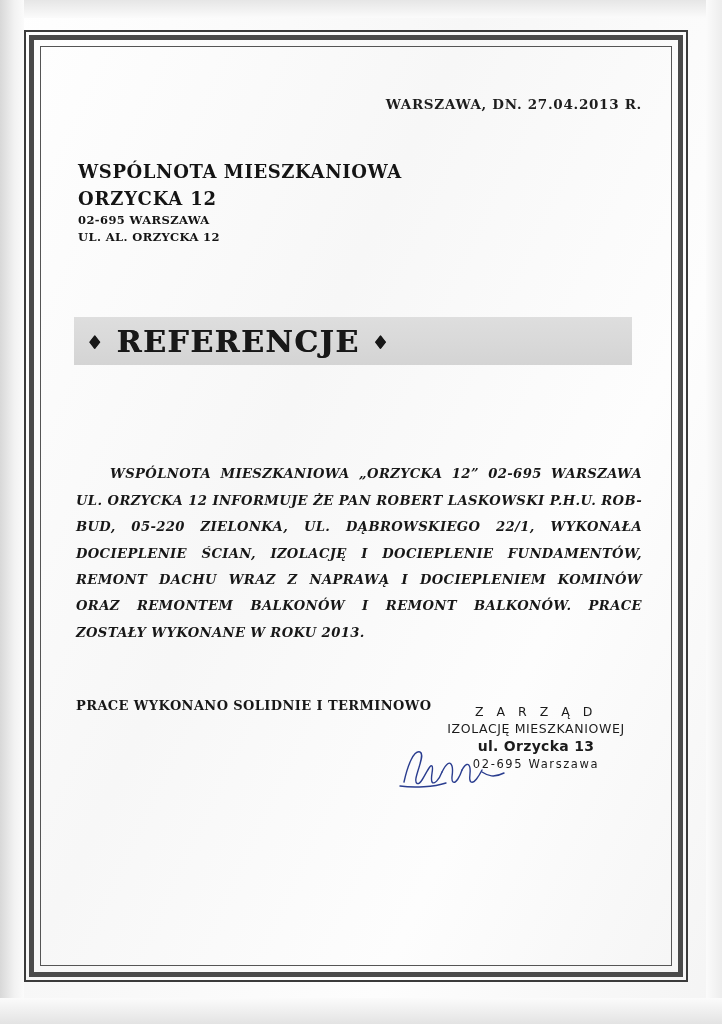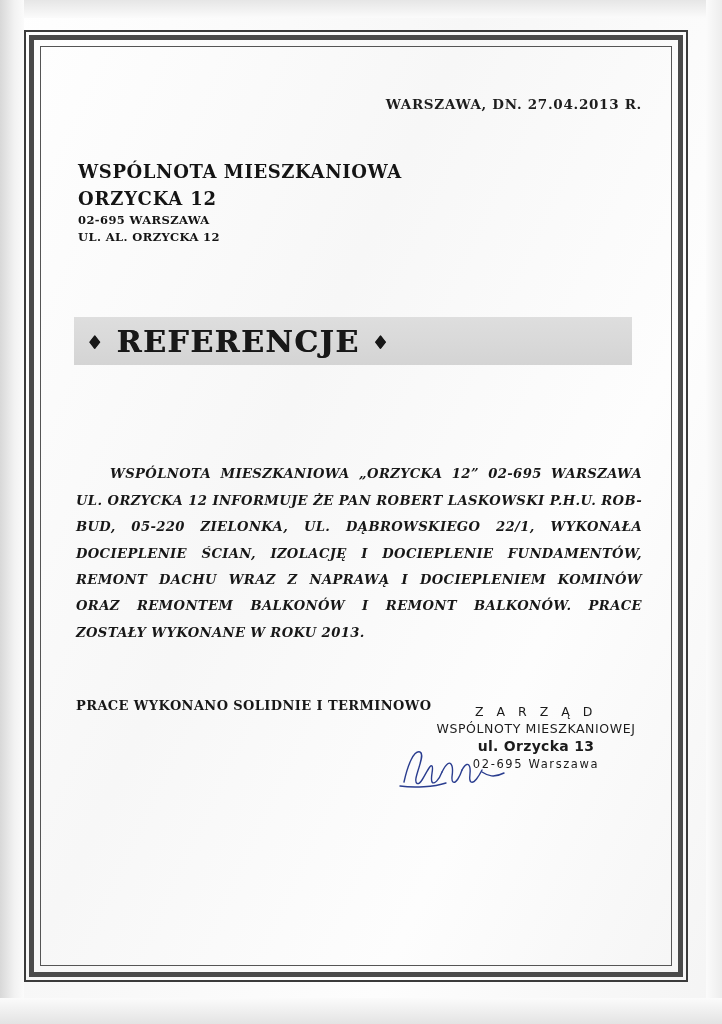--- a/index.html
+++ b/index.html
@@ -252,21 +252,21 @@
       <span class="title-text"><span class="diamond">♦</span><span>REFERENCJE</span><span class="diamond">♦</span></span>
     </div>
 
     <div class="body-text"><span class="indent"></span><span>WSPÓLNOTA MIESZKANIOWA „ORZYCKA 12” 02-695 WARSZAWA UL. ORZYCKA 12 INFORMUJE ŻE PAN ROBERT LASKOWSKI P.H.U. ROB-BUD, 05-220 ZIELONKA, UL. DĄBROWSKIEGO 22/1, WYKONAŁA DOCIEPLENIE ŚCIAN, IZOLACJĘ I DOCIEPLENIE FUNDAMENTÓW, REMONT DACHU WRAZ Z NAPRAWĄ I DOCIEPLENIEM KOMINÓW ORAZ REMONTEM BALKONÓW I REMONT BALKONÓW. PRACE ZOSTAŁY WYKONANE W ROKU 2013.</span></div>
 
     <div class="footer">
       <div class="footer-note">PRACE WYKONANO SOLIDNIE I TERMINOWO</div>
 
       <div class="stamp">
         <div class="s1">Z A R Z Ą D</div>
-        <div class="s2">WSPÓLNOTY MIESZKANIOWEJ</div>
+        <div class="s2">IZOLACJĘ MIESZKANIOWEJ</div>
         <div class="s3">ul. Orzycka 13</div>
         <div class="s4">02-695  Warszawa</div>
       </div>
 
       <svg class="signature" viewBox="0 0 130 56">
         <g fill="none" stroke="#2a3d8f" stroke-width="1.4" stroke-linecap="round">
           <path d="M10 40 C14 22, 20 8, 26 10 C31 12, 24 26, 22 36 C21 42, 24 44, 28 38 C32 32, 36 22, 38 24 C40 26, 36 36, 38 40 C40 43, 45 38, 48 30"></path>
           <path d="M48 30 C52 22, 56 18, 58 24 C60 30, 56 38, 59 40 C62 42, 66 34, 68 28"></path>
           <path d="M68 28 C71 22, 75 20, 76 26 C77 32, 74 38, 77 40 C80 42, 85 34, 88 28"></path>
           <path d="M88 30 C94 34, 100 36, 110 31"></path>

